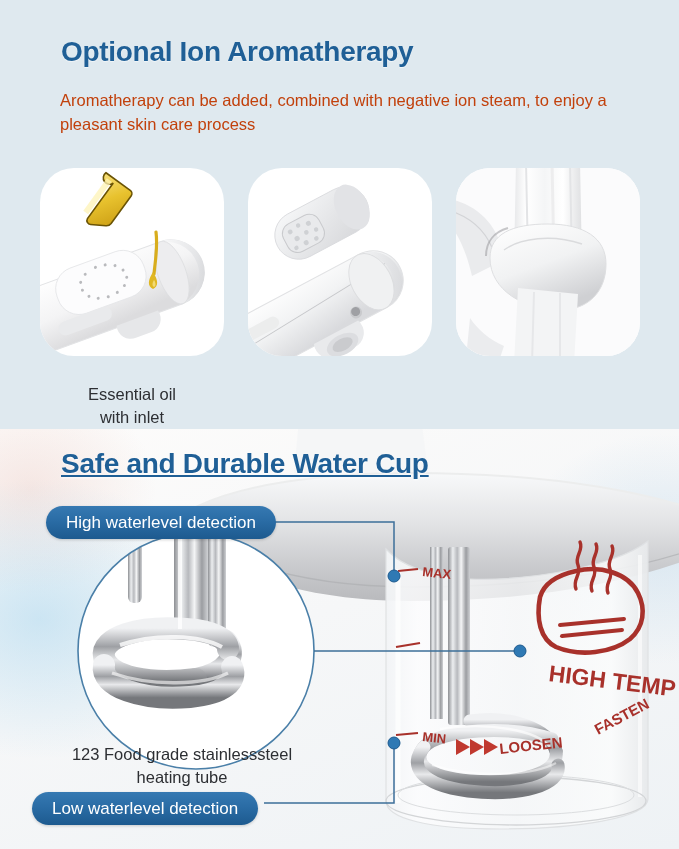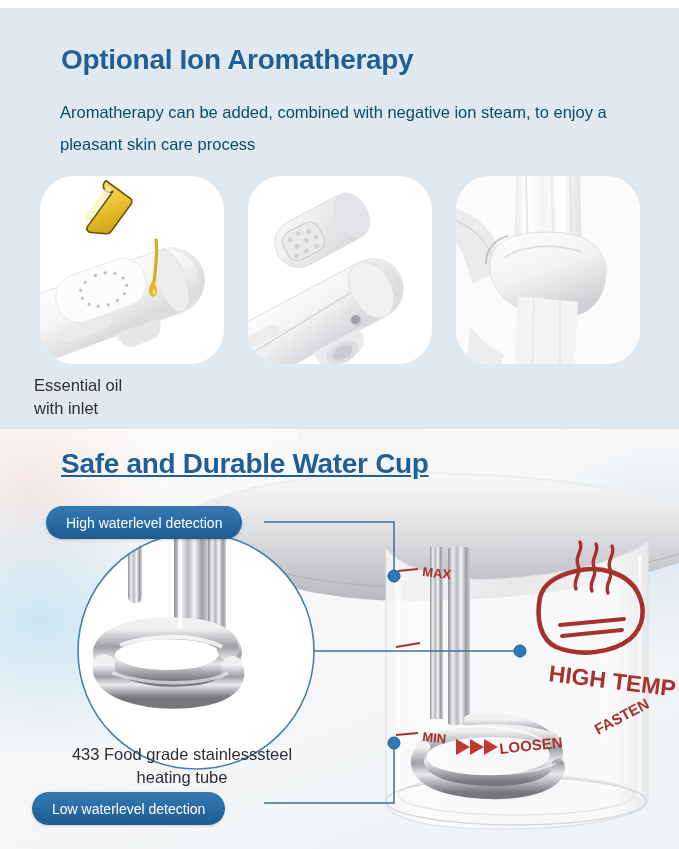--- a/index.html
+++ b/index.html
@@ -7,32 +7,32 @@
   body{
     font-family:"Liberation Sans", sans-serif;
     background:#ffffff;
     overflow:hidden;
     position:relative;
   }
   #page{ width:679px; height:849px; position:relative; overflow:hidden; }
 
   
   .section-top{
-    position:absolute; left:0; top:8px; width:679px; height:429px;
+    position:absolute; left:0; top:0; width:679px; height:429px;
     background:#dfe9ef;
   }
   .heading-1{
     position:absolute; left:61px; top:36px;
     font-size:28px; font-weight:bold; letter-spacing:-0.3px;
     color:#1f5f96;
     text-shadow:0 1px 1px rgba(255,255,255,0.6);
   }
   .subtitle{
     position:absolute; left:60px; top:88px; width:570px;
-    font-size:16.5px; line-height:32px; color:#0c4a6e;
+    font-size:16.5px; line-height:24px; color:#c2410c;
   }
 
   
   .cards{
     position:absolute; left:40px; top:168px;
     width:600px; height:188px;
     display:flex; justify-content:space-between;
   }
   .card{
     width:184px; height:188px;
@@ -41,22 +41,22 @@
     position:relative;
     overflow:hidden;
   }
   .card-art{ position:absolute; inset:0; }
 
   .captions{
     position:absolute; left:34px; top:366px;
     width:612px; display:flex; justify-content:space-between;
   }
   .caption{
-    width:196px; 
-    font-size:16.5px; line-height:23px; color:#2d2f33;
+    width:196px; text-align:center;
+    font-size:16.5px; line-height:23px; color:#2d2f33;margin-top:17px;
   }
 
   
   .section-bottom{
     position:absolute; left:0; top:429px; width:679px; height:420px;
     background:
       radial-gradient(ellipse 260px 200px at 40px 190px, rgba(150,205,235,0.45) 0%, rgba(150,205,235,0) 70%),
       radial-gradient(ellipse 180px 150px at 30px 60px, rgba(240,214,208,0.55) 0%, rgba(240,214,208,0) 70%),
       radial-gradient(ellipse 200px 160px at 660px 120px, rgba(170,205,230,0.35) 0%, rgba(170,205,230,0) 72%),
       linear-gradient(160deg,#fdfcfb 0%,#f6f7f8 45%,#eef2f5 100%);
@@ -72,21 +72,21 @@
   
   .cup-wrap{ position:absolute; left:0; top:0; width:679px; height:420px; }
 
   
   .badge{
     position:absolute;
     height:33px; padding:16px 20px;
     display:flex; align-items:center;
     border-radius:17px;
     background:linear-gradient(180deg,#3679b2 0%,#2a6ca5 45%,#1d5a8f 100%);
-    color:#ffffff; font-size:14px;
+    color:#ffffff; font-size:17px;
     box-shadow:0 1px 3px rgba(0,0,0,0.18);
     white-space:nowrap;
     z-index:45;
   }
   .badge-high{ left:46px; top:506px; }
   .badge-low{  left:32px; top:792px; }
 
   .mag-caption{
     position:absolute; left:32px; top:743px; width:300px;
     text-align:center; font-size:16.5px; line-height:23px;
@@ -393,17 +393,17 @@
     <circle cx="394" cy="314" r="6" fill="#2f79b4" stroke="#1d5a8f" stroke-width="1"></circle>
   </svg>
 
   <div class="heading-2" style="position:absolute; left:61px; top:448px;text-decoration:underline;">Safe and Durable Water Cup</div>
 
   <div class="badge badge-high">High waterlevel detection</div>
 
   <div class="badge badge-low">Low waterlevel detection</div>
 
   <div class="mag-caption">
-    <span>433 Food grade stainlesssteel</span><br>
+    <span>123 Food grade stainlesssteel</span><br>
     <span>heating tube</span>
   </div>
 
 </div>
 
 </body></html>

